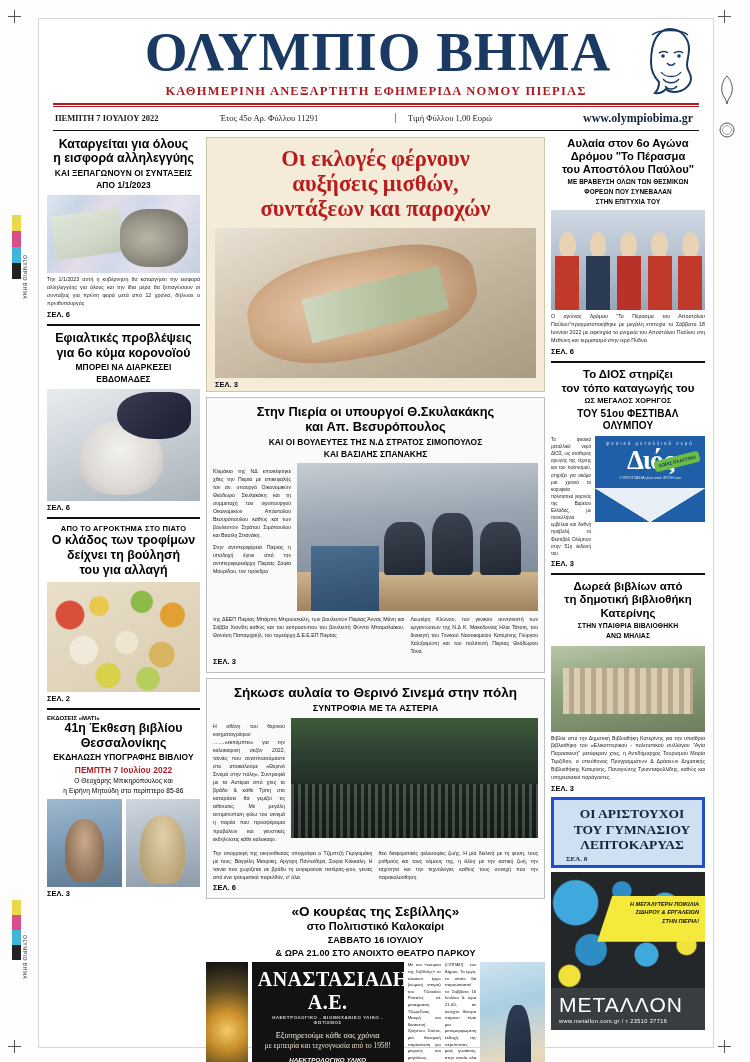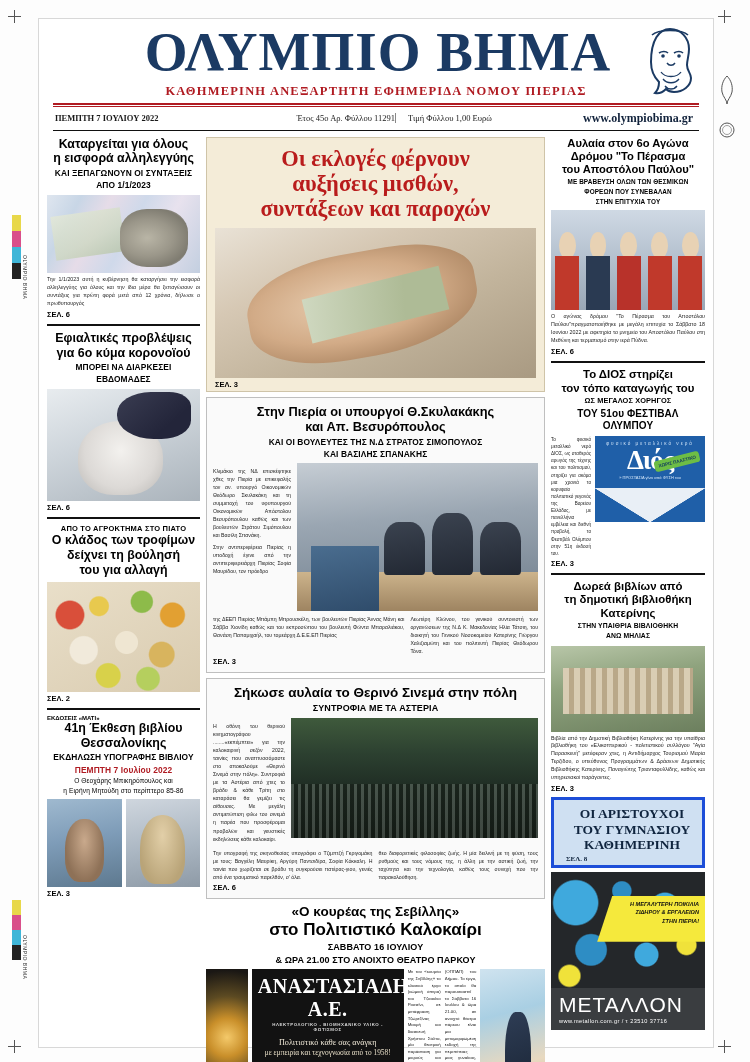--- a/index.html
+++ b/index.html
@@ -67,21 +67,21 @@
   .mast-rule { height: 2px; background: #b01b22; margin: 4px 2px 0 2px; }
   .mast-rule2 { height: 1px; background: #b01b22; margin: 1px 2px 0 2px; }
   .mast-info {
     display: flex; align-items: center;
     font-family: "Liberation Serif", serif;
     font-size: 8.5px; color: #1a1a1a;
     padding: 4px 4px 4px 4px;
     font-weight: bold;
   }
   .mast-info .date { width: 165px; }
-  .mast-info .issue { width: 175px; text-align: right; font-weight: normal;}
+  .mast-info .issue { width: 175px; text-align: left; font-weight: normal;}
   .mast-info .price {
     width: 150px; text-align: left; padding-left: 12px;
     border-left: 1px solid #888; font-weight: normal;
   }
   .mast-info .site {
     flex: 1; text-align: right; font-size: 12px;
     font-weight: bold; color: #12233c; padding-right: 4px;
   }
   .zeus {
     position: absolute; right: 14px; top: 6px;
@@ -559,34 +559,34 @@
             <div style="flex:1;" class="body-txt">Την υπογραφή της σκηνοθεσίας υπογράφει ο Τζιμπτζή Γκριγομάκη με τους: Βαγγέλη Μαυρίκη, Αργύρη Παντσιδίρα, Σοφία Κόκκαλη. Η ταινία που χωρίζεται σε βράδυ τη συγκρούσει πατέρας-γιου, γενιές από ένα τραυματικό παρελθόν, σ' όλα.</div>
             <div style="flex:1;" class="body-txt">θεο διαφορετικές φιλοσοφίες ζωής. Η μία δειλινή με τη φύση, τους ρυθμούς και τους νόμους της, η άλλη με την αστική ζωή, την ταχύτητα και την τεχνολογία, καθώς τους συνεχή που την παρακολούθηση.</div>
           </div>
           <div class="sel">ΣΕΛ. 6</div>
         </div>
 
         <div style="height:5px;"></div>
 
         <div>
           <div class="h-main" style="font-size:13.5px;">«Ο κουρέας της Σεβίλλης»</div>
-          <div class="h-main" style="font-size:17px;">στο Πολιτιστικό Καλοκαίρι</div>
+          <div class="h-main" style="font-size:11px;">στο Πολιτιστικό Καλοκαίρι</div>
           <div class="h-sub" style="font-size:9px;">ΣΑΒΒΑΤΟ 16 ΙΟΥΛΙΟΥ</div>
           <div class="h-sub" style="font-size:9px;">&amp; ΩΡΑ 21.00 ΣΤΟ ΑΝΟΙΧΤΟ ΘΕΑΤΡΟ ΠΑΡΚΟΥ</div>
         </div>
 
         <div style="display:flex;gap:4px;margin-top:4px;height:152px;">
           <div class="ad-bulb">
             <div class="ph-bulb"></div>
           </div>
           <div style="width:152px;">
             <div class="ad-anast">
               <div class="nm">ΑΝΑΣΤΑΣΙΑΔΗ Α.Ε.</div>
               <div class="sb">ΗΛΕΚΤΡΟΛΟΓΙΚΟ - ΒΙΟΜΗΧΑΝΙΚΟ ΥΛΙΚΟ - ΦΩΤΙΣΜΟΣ</div>
-              <div class="ln1">Πολιτιστικό κάθε σας ανάγκη</div>
+              <div class="ln1">Εξυπηρετούμε κάθε σας χρόνια</div>
               <div class="ln2">με εμπειρία και τεχνογνωσία από το 1958!</div>
               <div class="it">ΗΛΕΚΤΡΟΛΟΓΙΚΟ ΥΛΙΚΟ</div>
 
             </div>
           </div>
           <div style="width:46px;">
             <div class="tiny-col" style="font-size:4.4px;">Με τον «κουρέα της Σεβίλλης» το κλασικό έργο (κωμική όπερα) του Τζοακίνο Ροσσίνι, σε μετάφραση Τζωρτζίνας Μακρή και διασκευή Χρήστου Σάλτα, μία θεατρική παράσταση για μικρούς και μεγάλους, συνεχίζεται το καλοκαίρι στην Κατερίνη της Τέχνης &amp; του Πολιτισμού, ο εκδηλώσεις του με ιδιαίτερη γραφή προσκαλεί μαθητών, διοργάνωση ο Οργανισμός Πολιτισμού</div>
           </div>
           <div style="width:34px;">
             <div class="tiny-col" style="font-size:4.4px;">(ΟΠΠΑΠ) του Δήμου. Το έργο, το οποίο θα παρουσιαστεί το Σάββατο 16 Ιουλίου &amp; ώρα 21.00, σε ανοιχτό θέατρο πάρκου είναι μια μεταμορφωμένη εκδοχή της περιπέτειας μιας γυναίκας, στην οποία όλα τα πρόσωπα που αποδίδονται στην παιδική γλώσσα.</div>
@@ -668,21 +668,21 @@
           <div class="photo ph-library" style="margin-top:5px;"></div>
           <div class="cap">Βιβλία από την Δημοτική Βιβλιοθήκη Κατερίνης για την υπαίθρια βιβλιοθήκη του «Ελικοπτερικού - πολιτιστικού συλλόγου "Αγία Παρασκευή" μετέφεραν χτες, η Αντιδήμαρχος Τουρισμού Μαρία Τερζίδου, ο υπεύθυνος Προγραμμάτων &amp; Δράσεων Δημοτικής Βιβλιοθήκης Κατερίνης, Παναγιώτης Τριανταφυλλίδης, καθώς και υπηρεσιακοί παράγοντες.</div>
           <div class="sel">ΣΕΛ. 3</div>
         </div>
 
         <div style="height:4px;"></div>
 
         <div class="box-blue">
           <div>ΟΙ ΑΡΙΣΤΟΥΧΟΙ</div>
           <div>ΤΟΥ ΓΥΜΝΑΣΙΟΥ</div>
-          <div>ΚΑΘΗΜΕΡΙΝΗ</div>
+          <div>ΛΕΠΤΟΚΑΡΥΑΣ</div>
           <div class="sel">ΣΕΛ. 8</div>
         </div>
 
         <div style="height:4px;"></div>
 
         <div class="metal-ad">
           <div class="metal-art"></div>
           <div class="metal-flag">
             <div>Η ΜΕΓΑΛΥΤΕΡΗ ΠΟΙΚΙΛΙΑ</div>
             <div>ΣΙΔΗΡΟΥ &amp; ΕΡΓΑΛΕΙΩΝ</div>

